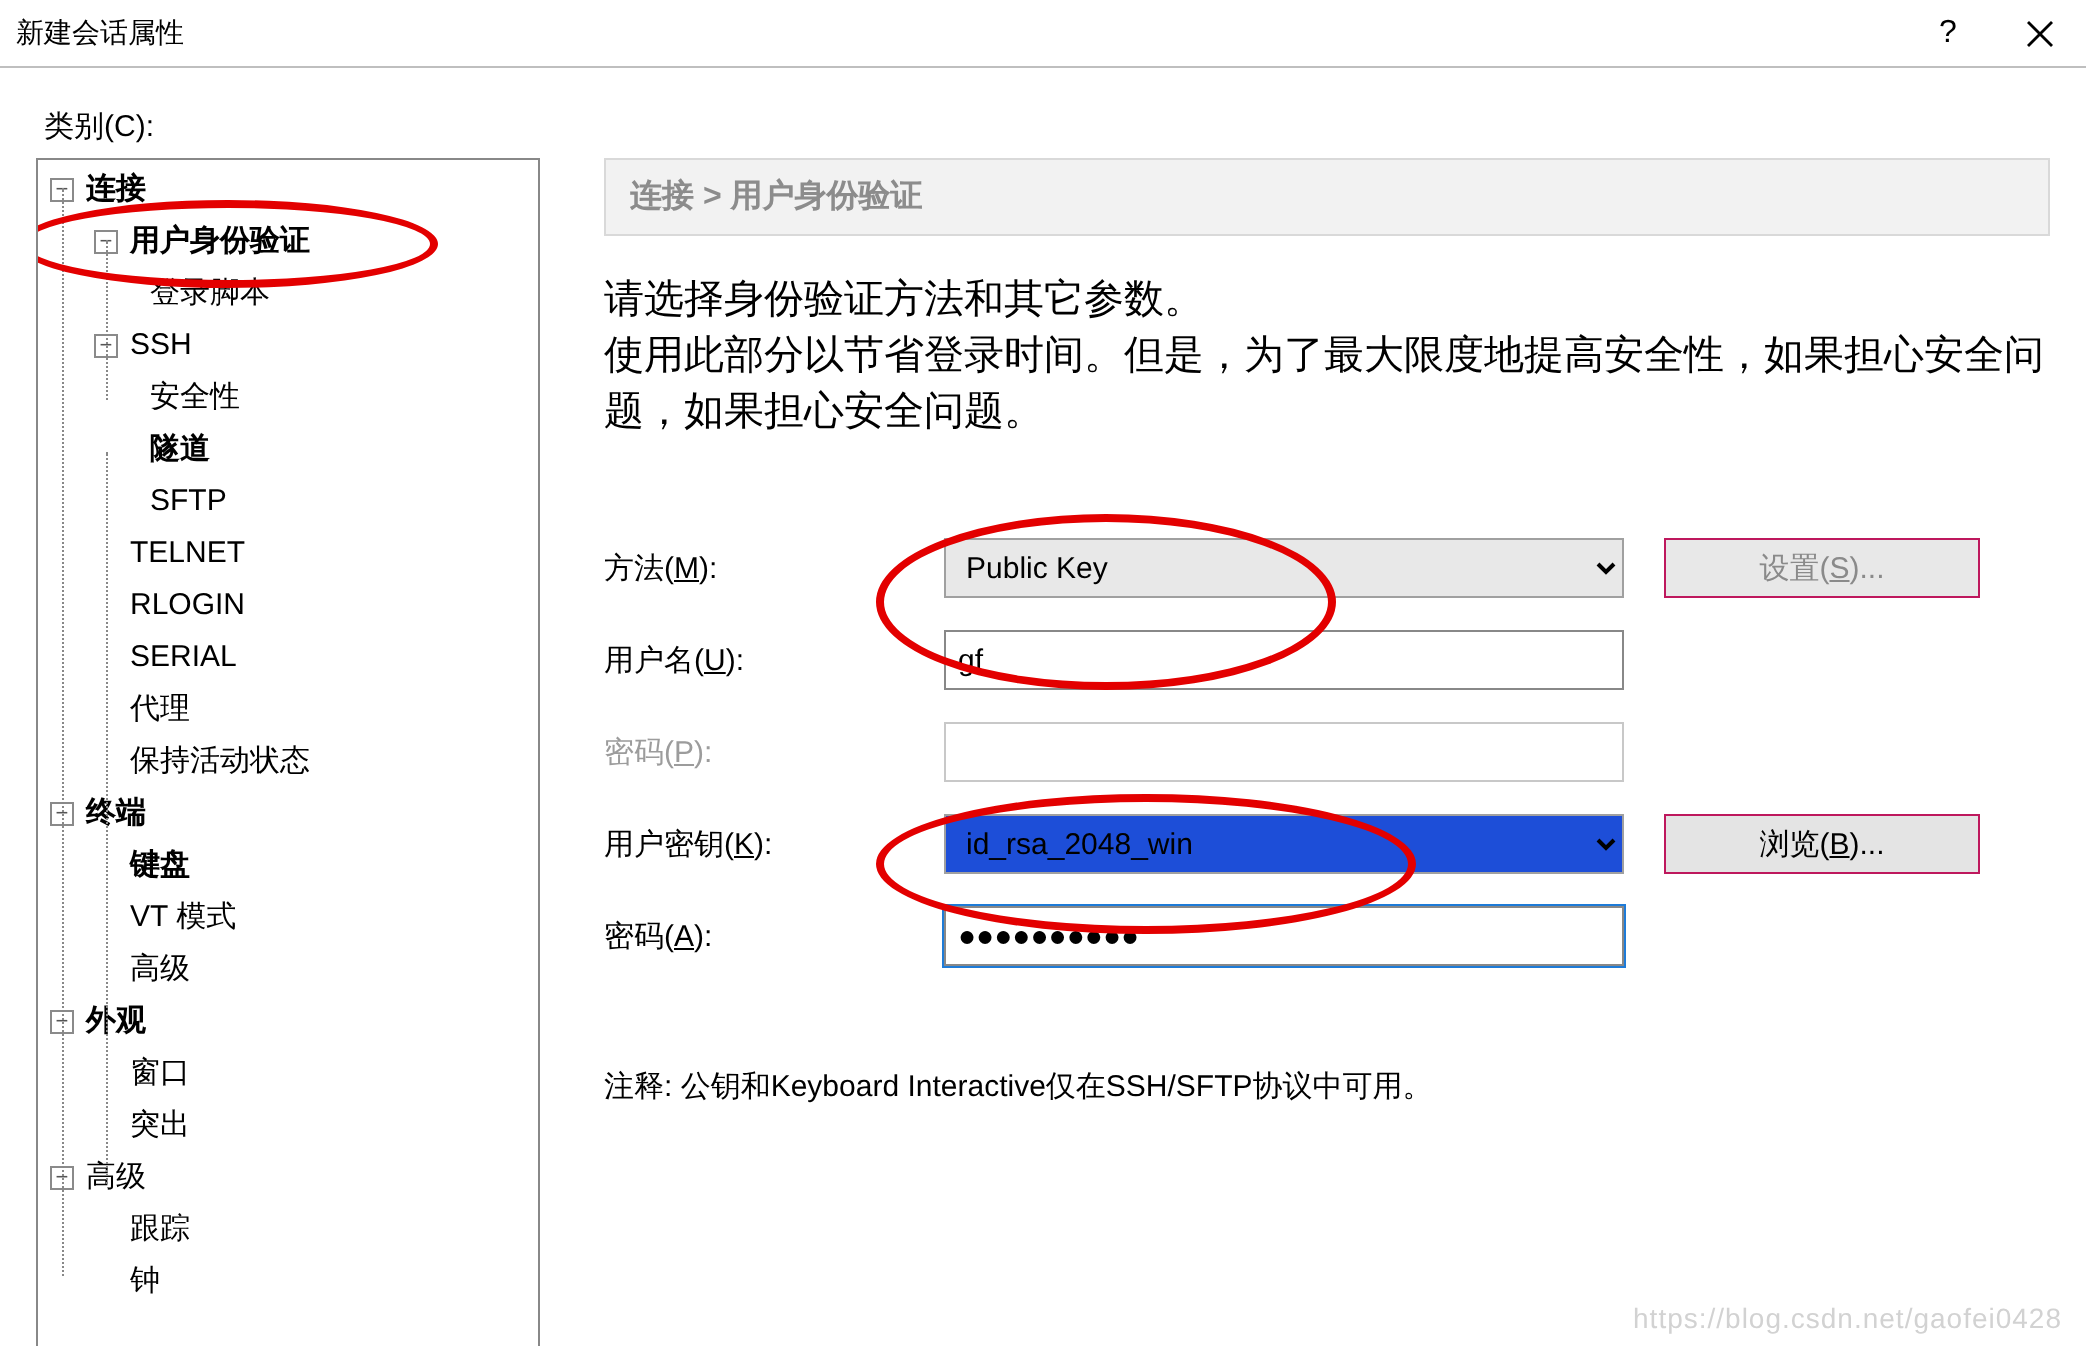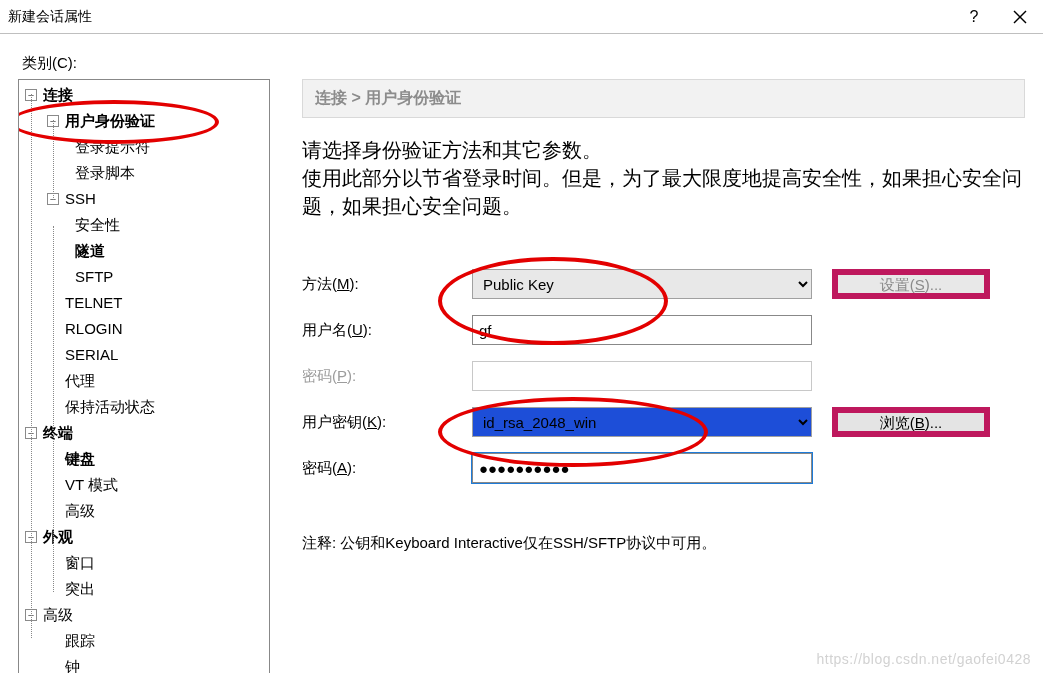--- a/index.html
+++ b/index.html
@@ -106,21 +106,21 @@
     padding: 2px 6px;
     border: 1px solid #888;
     background: #fff;
   }
   select { background: #e8e8e8; border-color:#a0a0a0; }
   select.key { background:#1d4ed8;}
   button.side-btn {
     width: 100%;
     height: 30px;
     background: #e4e4e4;
-    border: 6px solid #be185d;
+    border: 1px solid #be185d;
     font-size: 15px;
     font-family: inherit;
     color:#000;
   }
   button.side-btn:disabled { color:#8a8a8a; background:#e8e8e8;}
   .note { margin-top: 50px; font-size: 15px; }
   
   .anno {
     position: absolute;
     border: 4px solid #e30000;
@@ -165,23 +165,20 @@
         <div class="row indent0">
             <span class="exp">−</span>
             <span class="bold">连接</span>
           </div>
 
         <div class="row indent1">
             <span class="exp">−</span>
             <span class="bold">用户身份验证</span>
           </div>
         <div class="row indent2">
-            <span>登录提示符</span>
-          </div>
-        <div class="row indent2">
             <span>登录脚本</span>
           </div>
 
         <div class="row indent1">
             <span class="exp">−</span>
             <span>SSH</span>
           </div>
         <div class="row indent2">
             <span>安全性</span>
           </div>

